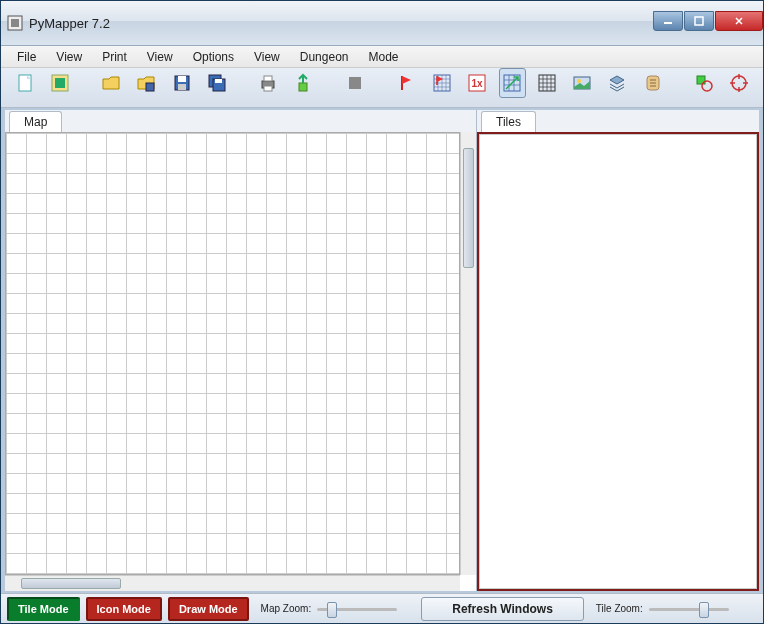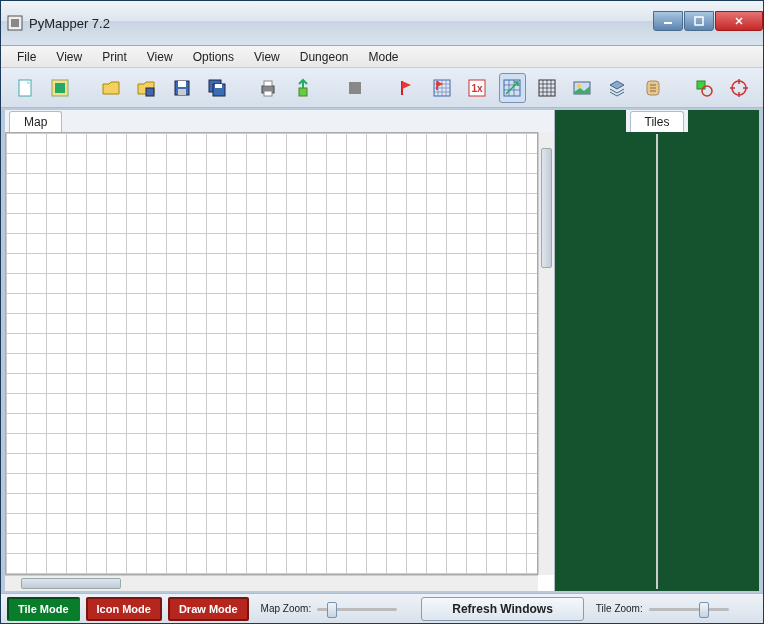--- a/index.html
+++ b/index.html
@@ -7,28 +7,28 @@
 .window { width: 764px; height: 624px; background: #fff; display: flex; flex-direction: column; border: 1px solid #1a3c5a; box-shadow: 0 0 8px rgba(0,0,0,0.3); }
 .titlebar { height: 45px; background: linear-gradient(to bottom, #f0f4f8 0%, #dde5ee 45%, #c8d4e2 46%, #dae4ef 100%); display: flex; align-items: center; padding: 0 0 0 6px; border-bottom: 1px solid #9aabbf; }
 .titlebar .app-icon { width: 16px; height: 16px; margin-right: 6px; display: flex; align-items: center; justify-content: center; }
 .titlebar .title { flex: 1; font-size: 13px; color: #222; }
 .win-controls { display: flex; height: 20px; margin-top: -4px; }
 .win-btn { width: 30px; height: 20px; margin-left: 1px; display: flex; align-items: center; justify-content: center; font-size: 10px; color: #fff; border-radius: 0 0 3px 3px; }
 .win-min, .win-max { background: linear-gradient(to bottom, #a9c5e2, #5c84ad); border: 1px solid #4a6c8f; }
 .win-close { width: 48px; background: linear-gradient(to bottom, #e57373, #c62828); border: 1px solid #a01818; }
 .menubar { height: 22px; background: linear-gradient(to bottom, #f5f5f5, #e8e8e8); display: flex; align-items: center; padding: 0 6px; gap: 0; border-bottom: 1px solid #ccc; }
 .menubar .menu-item { padding: 3px 10px; cursor: default; color: #222; }
-.toolbar { height: 40px; background: linear-gradient(to bottom, #e8eef6, #d6dfeb); display: flex; align-items: center; padding: 0 10px; gap: 8px; border-bottom: 1px solid #b0bcc9; }
+.toolbar { height: 40px; background: linear-gradient(to bottom, #e8eef6, #d6dfeb); display: flex; padding: 0 10px; gap: 8px; border-bottom: 1px solid #b0bcc9; }
 .tool-btn { width: 30px; height: 30px; display: flex; align-items: center; justify-content: center; border: 1px solid transparent; border-radius: 3px; cursor: default; }
 .tool-btn.active { border-color: #7a93ad; background: #cfe0f2; }
 .tool-sep { width: 10px; }
-.content { flex: 1; display: flex; background: #14532d; border: 4px solid #b8c9db; border-top: 2px solid #b8c9db; border-bottom: 2px solid #b8c9db; }
+.content { flex: 1; display: flex; background: #7f1d1d; border: 4px solid #b8c9db; border-top: 2px solid #b8c9db; border-bottom: 2px solid #b8c9db; }
 .panel { display: flex; flex-direction: column; }
 .panel-left { flex: 1; border-right: 1px solid #b0bcc9; }
-.panel-right { width: 204px; align-items: center; }
+.panel-right { width: 282px; }
 .tabstrip { height: 22px; background: #eef2f7; display: flex; align-items: flex-end; padding: 0 4px; }
 .tab { padding: 3px 14px; background: #fff; border: 1px solid #b0bcc9; border-bottom: none; border-radius: 3px 3px 0 0; font-size: 12px; color: #222; cursor: default; }
 .grid-area { flex: 1; position: relative; background: #fff; overflow: hidden; }
 .grid-canvas { position: absolute; left: 0; top: 0; right: 16px; bottom: 16px; background-image: linear-gradient(to right, #ccc 1px, transparent 1px), linear-gradient(to bottom, #ccc 1px, transparent 1px); background-size: 20px 20px; border: 1px solid #aaa; }
 .scroll-v { position: absolute; right: 0; top: 0; bottom: 16px; width: 16px; background: #eee; border-left: 1px solid #ccc; }
 .scroll-v .thumb { position: absolute; left: 2px; right: 2px; top: 16px; height: 120px; background: linear-gradient(to right, #e0e6ee, #c0cad6); border: 1px solid #9aa; border-radius: 2px; }
 .scroll-h { position: absolute; left: 0; right: 16px; bottom: 0; height: 16px; background: #eee; border-top: 1px solid #ccc; }
 .scroll-h .thumb { position: absolute; top: 2px; bottom: 2px; left: 16px; width: 100px; background: linear-gradient(to bottom, #e0e6ee, #c0cad6); border: 1px solid #9aa; border-radius: 2px; }
 .tiles-body { flex: 1; background: #fff; border: 1px solid #ccc; margin: 2px; }
 .statusbar { height: 30px; background: linear-gradient(to bottom, #eef2f7, #d8e1ec); display: flex; align-items: center; padding: 0 6px; gap: 6px; border-top: 1px solid #b0bcc9; }

